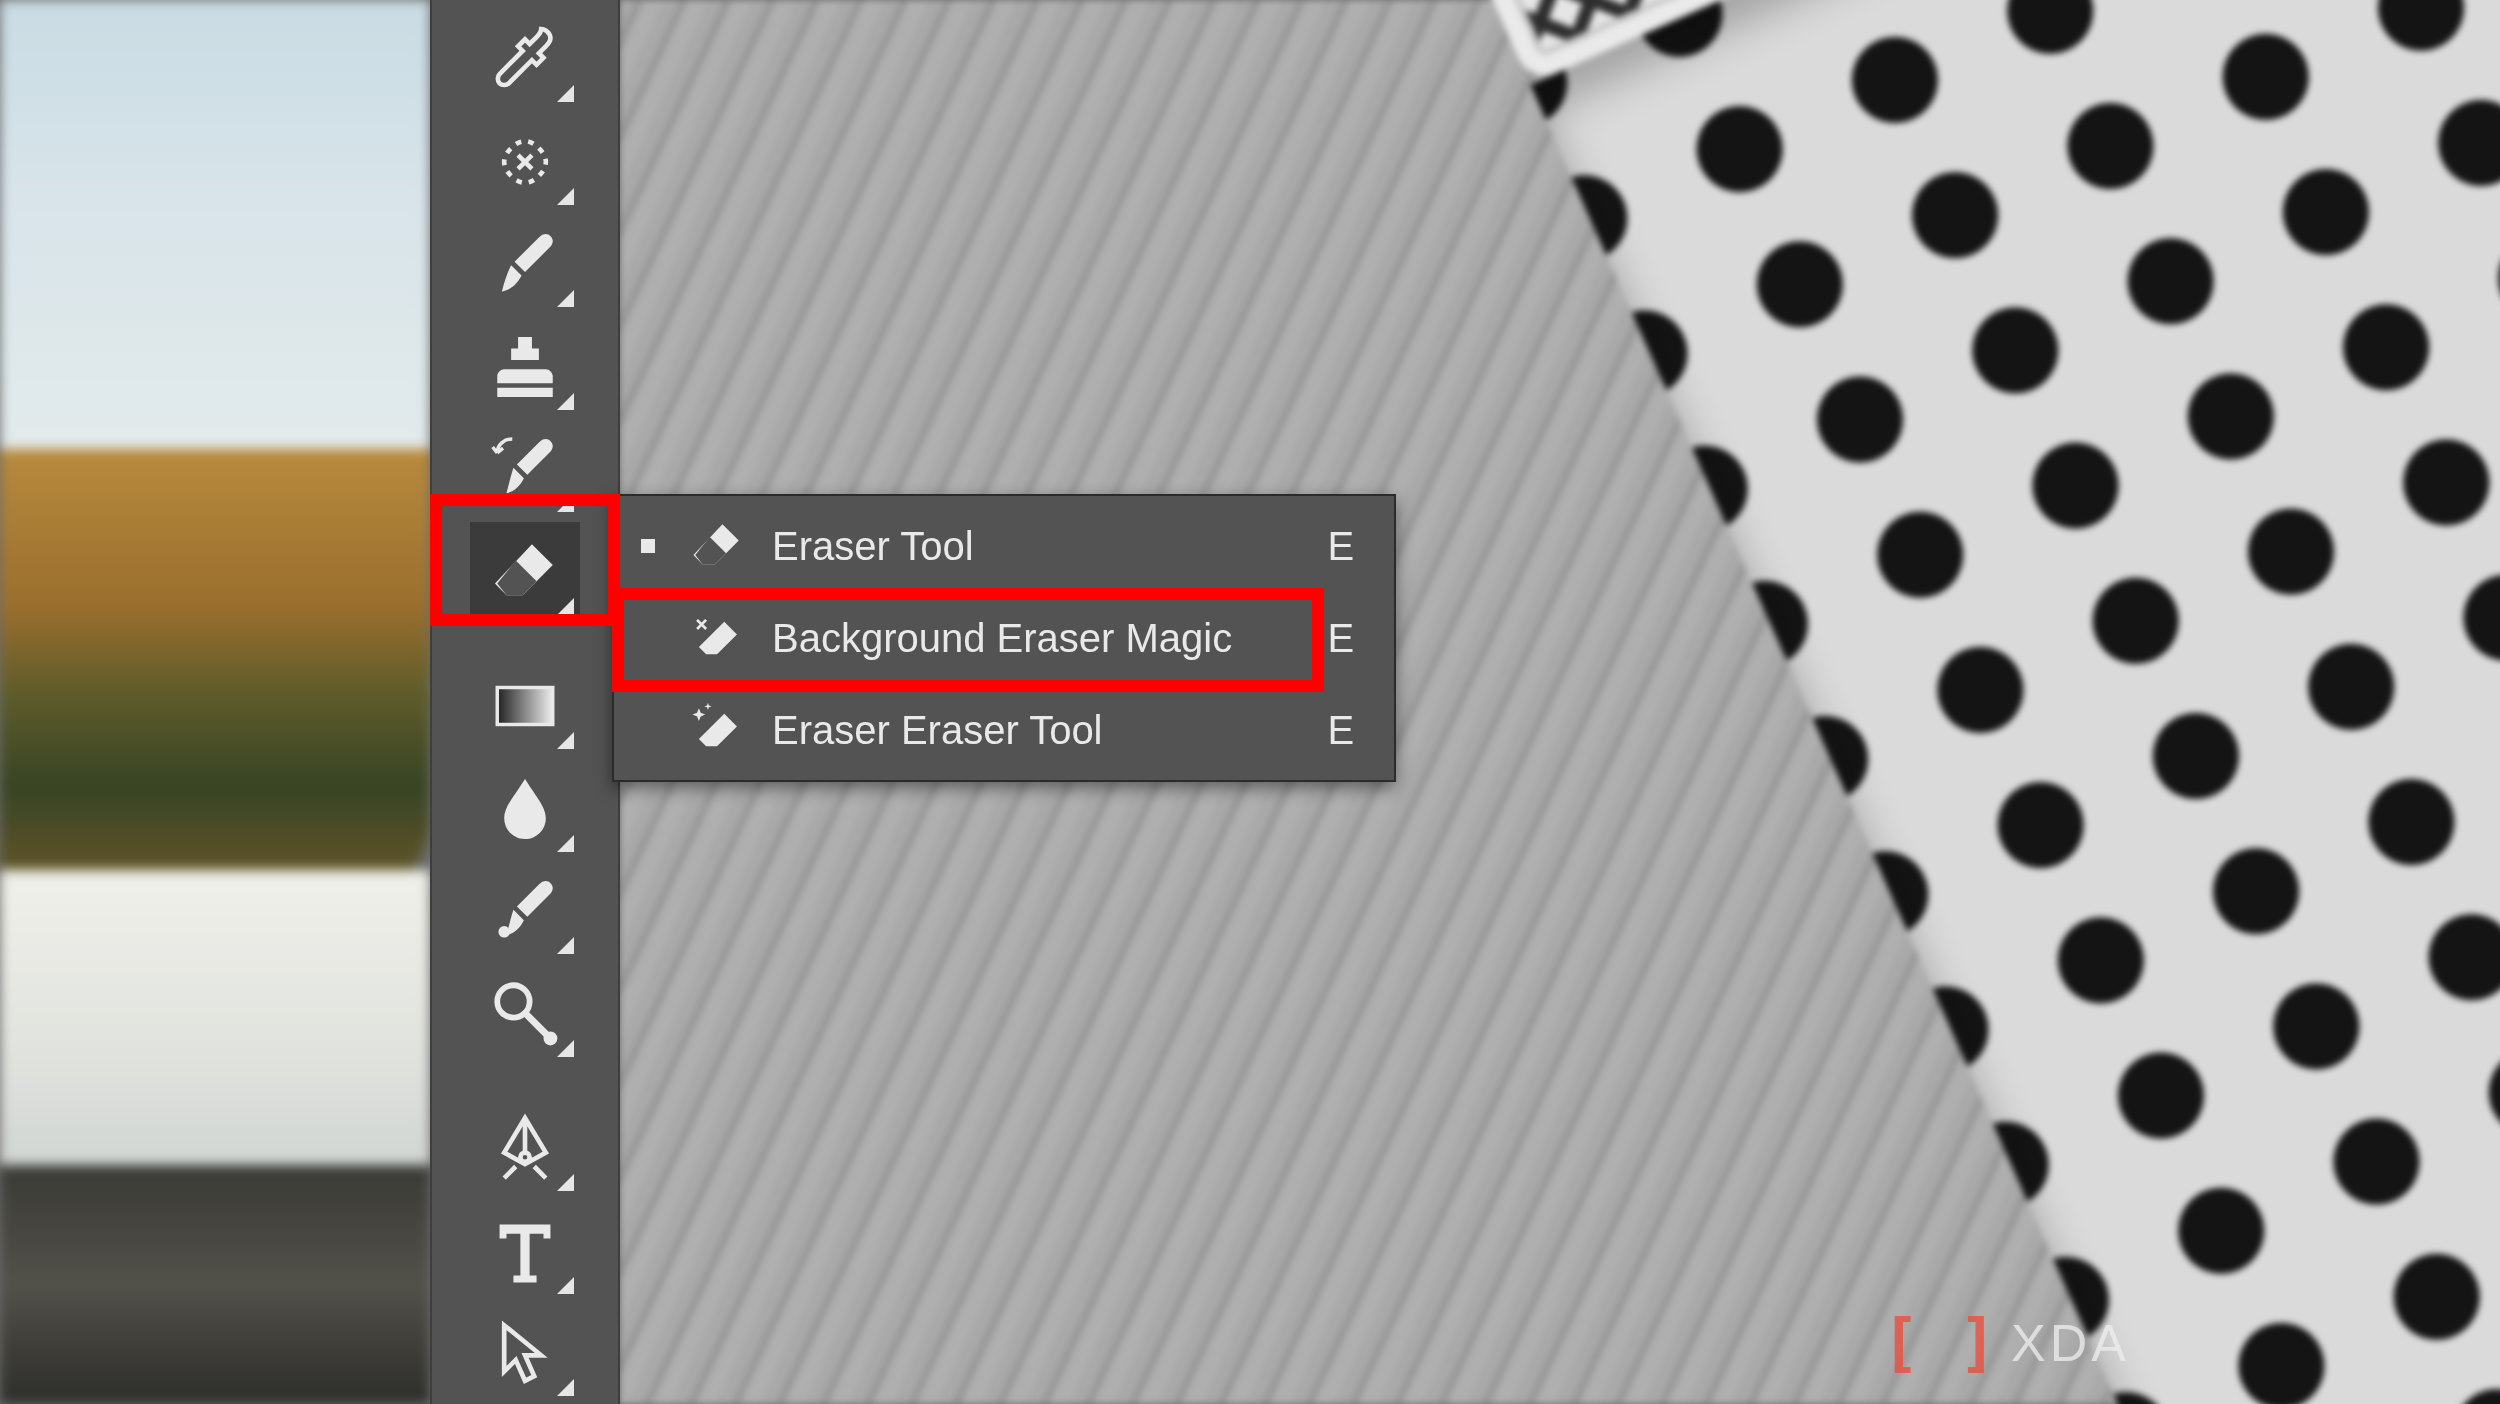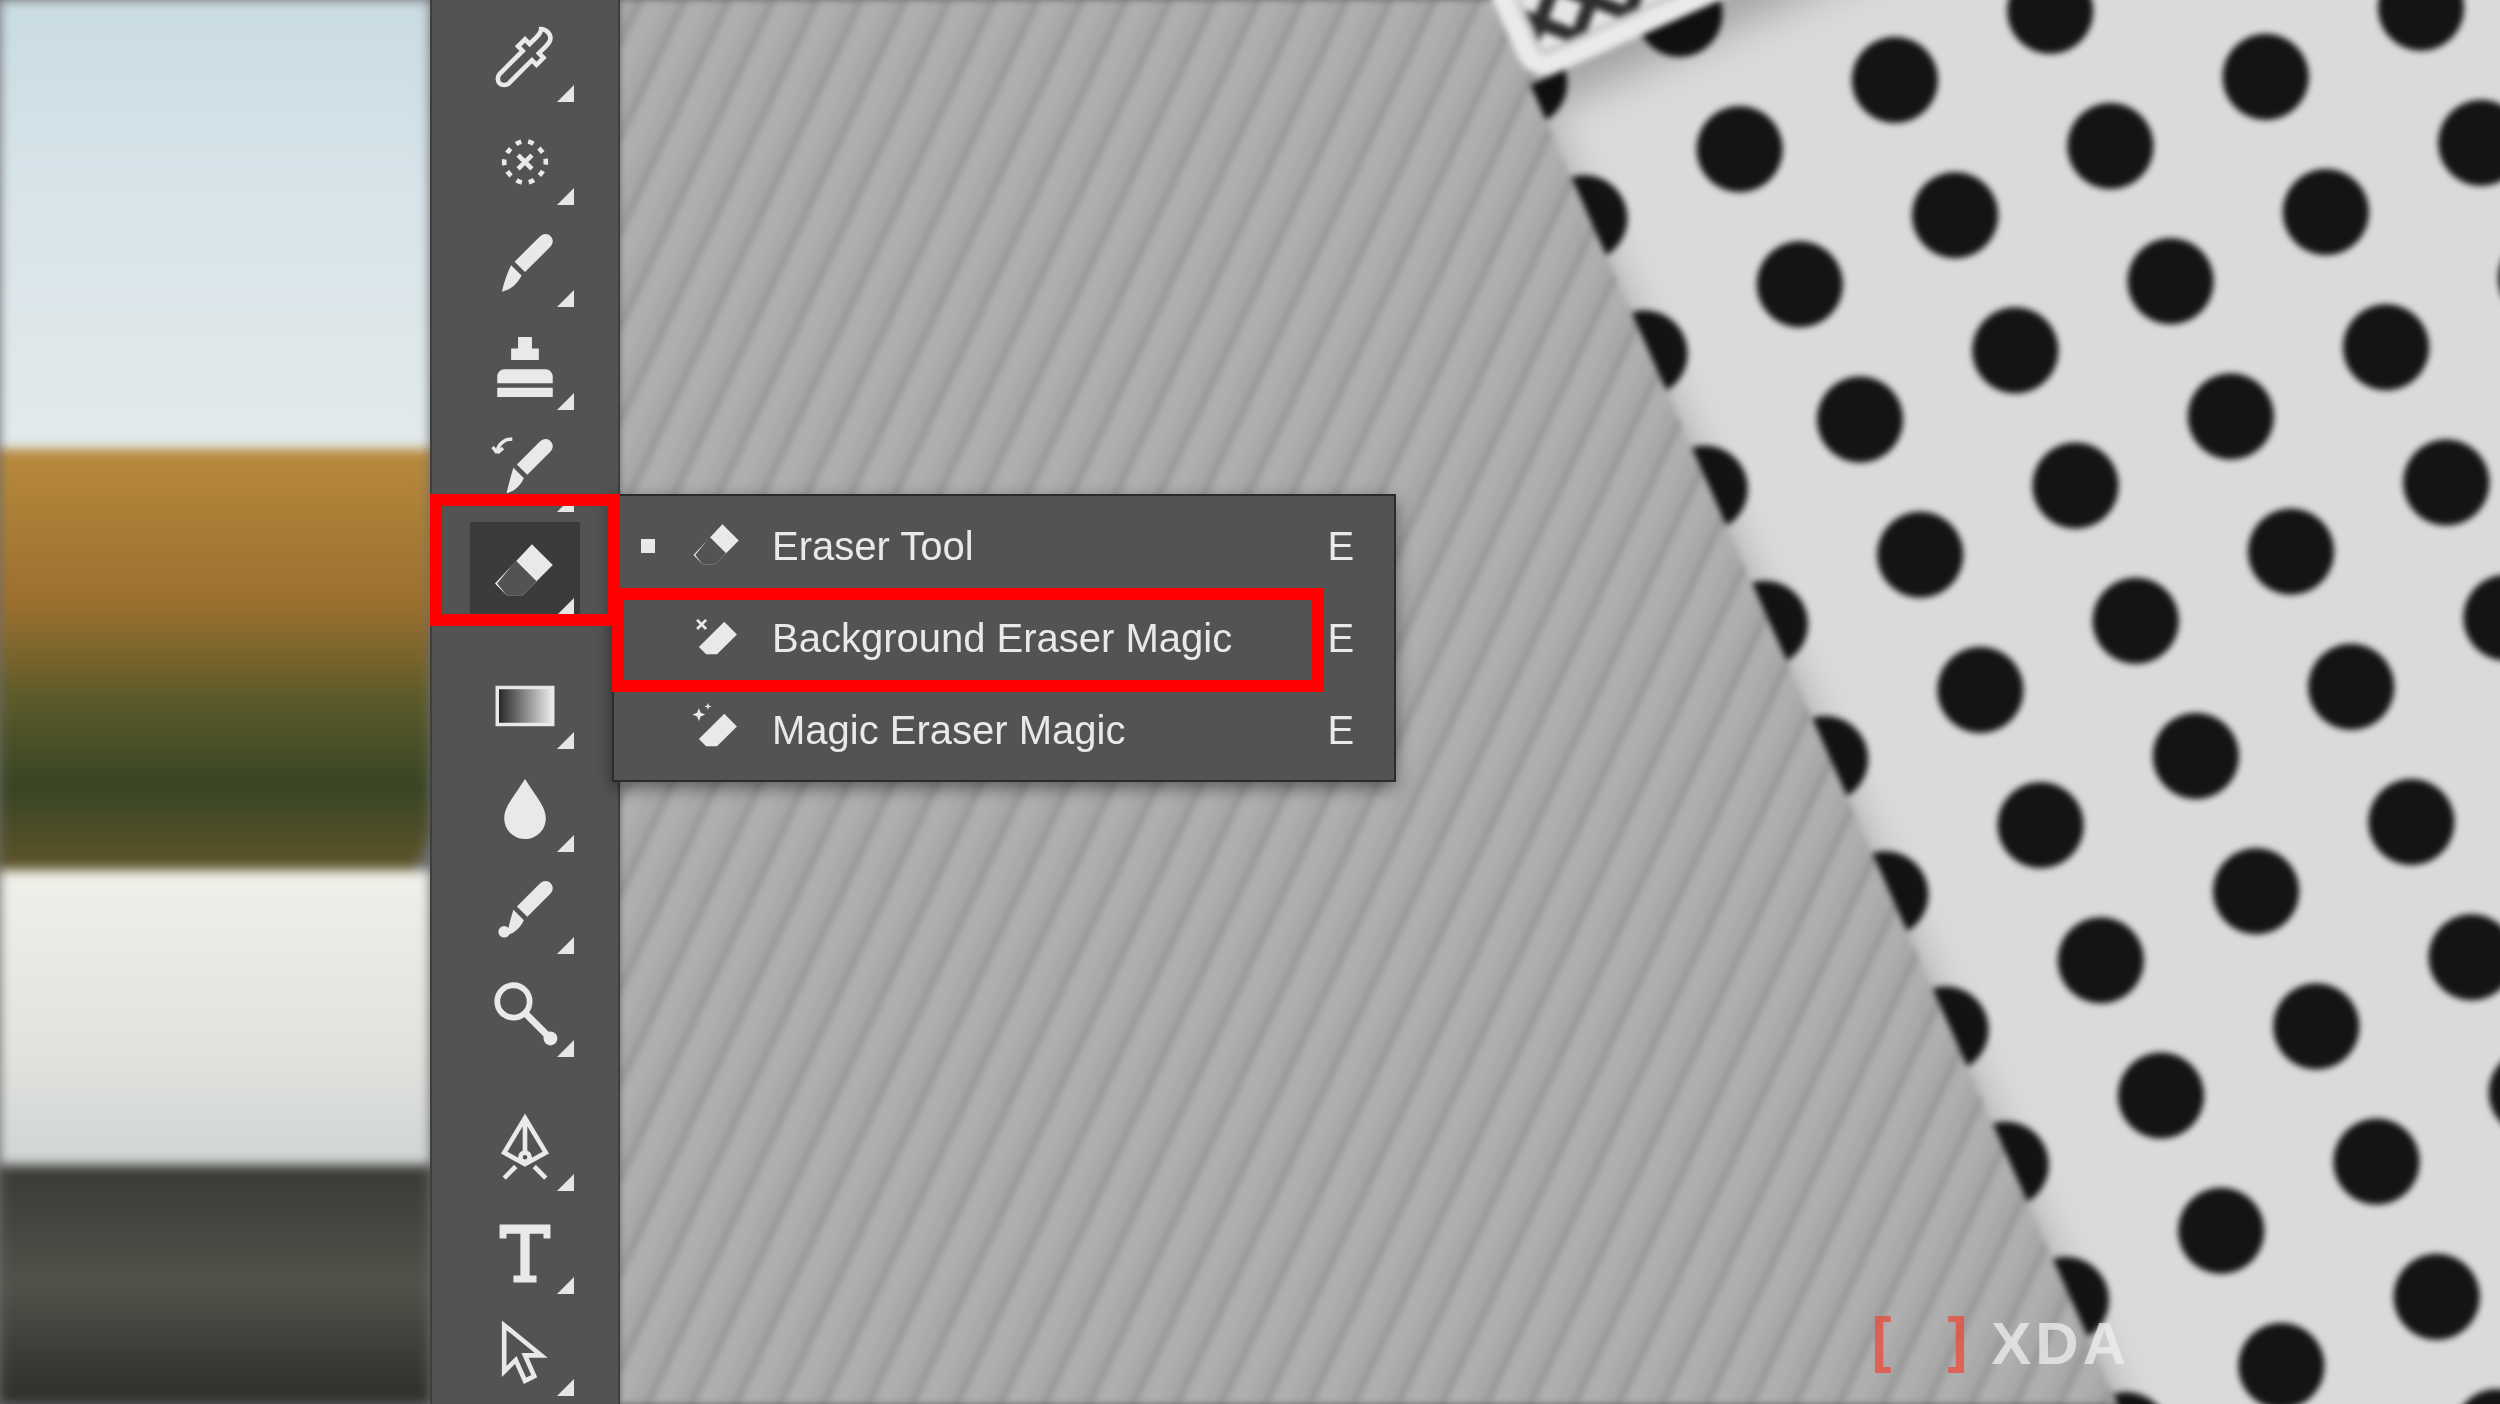--- a/index.html
+++ b/index.html
@@ -127,21 +127,21 @@
     border:12px solid #ff0000; pointer-events:none;
   }
 
   
   .watermark {
     position:absolute; right:34px; bottom:24px;
     display:flex; align-items:center; gap:14px;
     opacity:.75;
   }
   .wm-bracket { font-size:64px; font-weight:700; color:#ed4a3a; font-family:Consolas,monospace; }
-  .wm-text    { font-size:60px; font-weight:700; color:#efefef; letter-spacing:4px; }
+  .wm-text    { font-size:52px; font-weight:400; color:#efefef; letter-spacing:4px; }
 </style>
 </head>
 <body>
 
 <div class="stage">
 
   <div class="photo-stripe">
     <div class="photo-sky"></div>
     <div class="photo-hills"></div>
     <div class="photo-water"></div>
@@ -291,21 +291,21 @@
     </div>
 
     <div class="fly-row">
       <span class="dot"></span>
       <span class="ico">
         <svg viewBox="0 0 64 64">
             <path fill="#e9e9e9" d="M40 14l14 14-22 22H20l-8-8 28-28z"></path>
             <path fill="#e9e9e9" d="M12 8l2 5 5 2-5 2-2 5-2-5-5-2 5-2zM22 2l1 3 3 1-3 1-1 3-1-3-3-1 3-1z"></path>
           </svg>
       </span>
-      <span class="label">Magic Eraser Magic</span>
+      <span class="label">Eraser Eraser Tool</span>
       <span class="key">E</span>
     </div>
 
   </div>
 
   <div class="highlight-tool"></div>
   <div class="highlight-row"></div>
 
   <div class="watermark">
     <span class="wm-bracket">[ ]</span>

